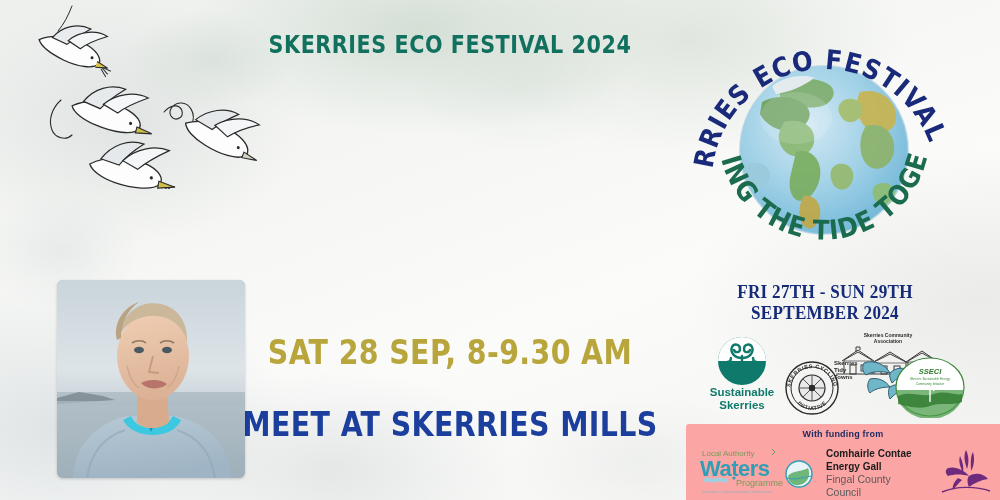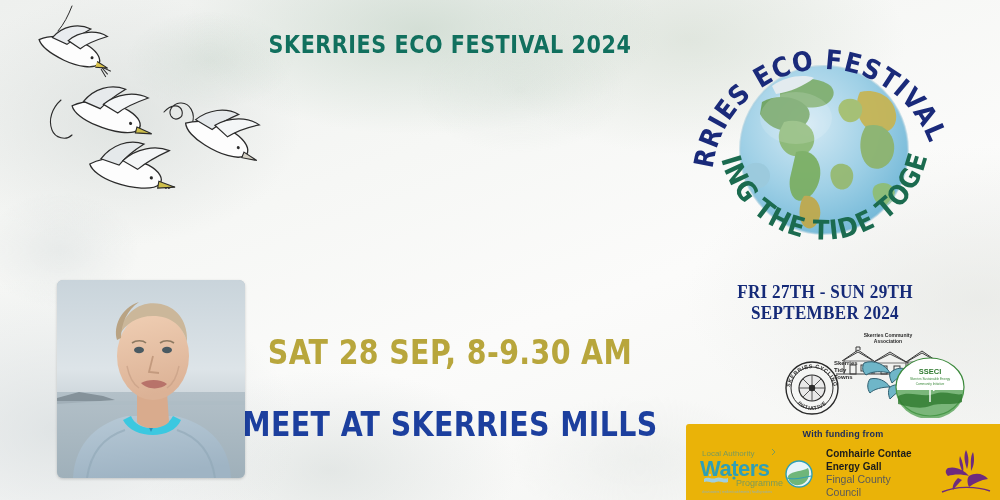--- a/index.html
+++ b/index.html
@@ -105,21 +105,21 @@
     font-weight:700; color:#0f7a6b; font-size:11.5px; text-align:center; line-height:13px;
   }
   .tiny-label {
     font-family:"Liberation Sans","DejaVu Sans",sans-serif;
     font-size:5px; color:#2a2a2a; text-align:center; line-height:6px; font-weight:700;
   }
 
   
   #funding {
     position:absolute; left:686px; top:424px; width:314px; height:76px;
-    background:#eab308;
+    background:#fca5a5;
     border-radius:3px 0 0 0;
   }
   #funding-title {
     position:absolute; left:0; top:5px; width:314px; text-align:center;
     font-family:"Liberation Sans","DejaVu Sans",sans-serif;
     font-weight:700; font-size:9px; color:#1a2a5e; letter-spacing:.2px;
   }
   #waters-logo { position:absolute; left:12px; top:22px; width:118px; height:48px; }
   #waters-logo svg { display:block; width:100%; height:100%; }
   #fingal-text {
@@ -277,20 +277,39 @@
     </svg>
   </div>
 
   <div id="fest-dates">
     <div>FRI 27TH  - SUN 29TH</div>
     <div>SEPTEMBER 2024</div>
   </div>
 
   <div id="partners">
 
+    <div class="p-logo" style="left:6px; top:2px; width:96px;">
+      <svg viewBox="0 0 96 50" style="display:block;width:96px;height:50px">
+        <circle cx="48" cy="25" r="24" fill="#0f7a6b"></circle>
+        <path d="M24 25 A24 24 0 0 1 72 25 Z" fill="#ffffff"></path>
+        <g fill="none" stroke="#0f7a6b" stroke-width="2.4" stroke-linecap="round">
+          <path d="M48 44 L48 20"></path>
+          <path d="M48 22 C40 22 36 16 38 11 C40 7 46 8 46 13 C46 17 41 17 40 14"></path>
+          <path d="M48 22 C56 22 60 16 58 11 C56 7 50 8 50 13 C50 17 55 17 56 14"></path>
+          <path d="M48 32 C40 32 35 27 37 22"></path>
+          <path d="M48 32 C56 32 61 27 59 22"></path>
+          <path d="M48 40 C41 40 33 36 32 30 C31 25 37 24 38 28"></path>
+          <path d="M48 40 C55 40 63 36 64 30 C65 25 59 24 58 28"></path>
+        </g>
+      </svg>
+      <div class="ss-label">
+        <div>Sustainable</div>
+        <div>Skerries</div>
+      </div>
+    </div>
 
     <div class="p-logo" style="left:96px; top:26px; width:56px; height:56px;">
       <svg viewBox="0 0 56 56" style="display:block;width:56px;height:56px">
         <defs>
           <path id="ringT" d="M 6 30 A 22 22 0 0 1 50 30"></path>
           <path id="ringB" d="M 8 30 A 20 20 0 0 0 48 30"></path>
         </defs>
         <circle cx="28" cy="28" r="26" fill="none" stroke="#2a2a2a" stroke-width="1.4"></circle>
         <circle cx="28" cy="28" r="21" fill="none" stroke="#2a2a2a" stroke-width="1"></circle>
         <circle cx="28" cy="28" r="13" fill="#e9e9e9" stroke="#2a2a2a" stroke-width="1.2"></circle>
@@ -349,21 +368,21 @@
       <svg viewBox="0 0 66 44" style="display:block;width:66px;height:44px;margin-top:-22px;margin-left:22px">
         <g fill="#6fb6c8" stroke="#2f5f70" stroke-width="1">
           <path d="M8 4 C18 0 30 6 34 14 C26 12 16 12 10 16 C6 12 6 8 8 4 Z"></path>
           <path d="M34 14 C40 8 48 8 52 12 C46 16 40 20 36 24 C34 20 33 16 34 14 Z"></path>
           <path d="M14 20 C22 18 30 22 34 28 C26 28 18 30 14 34 C11 30 11 24 14 20 Z"></path>
           <path d="M34 28 C40 24 46 26 48 30 C42 32 38 36 34 40 C32 36 32 30 34 28 Z"></path>
         </g>
       </svg>
     </div>
 
-    <div class="p-logo" style="left:206px; top:22px; width:72px; height:62px;">
+    <div class="p-logo" style="left:206px; top:22px; width:72px; height:62px;font-style:italic;">
       <svg viewBox="0 0 72 62" style="display:block;width:72px;height:62px">
         <ellipse cx="36" cy="31" rx="34" ry="29" fill="#ffffff" stroke="#3c8a3c" stroke-width="1.2"></ellipse>
         <path d="M2 34 A34 29 0 0 0 70 34 Z" fill="#4e9d4e" opacity=".75"></path>
         <path d="M4 40 C16 34 28 42 40 38 C52 34 62 40 68 38 L68 46 C58 50 46 46 36 50 C26 54 12 50 4 48 Z" fill="#2f7a2f" opacity=".8"></path>
         <g stroke="#ffffff" stroke-width="1.4" fill="none">
           <path d="M36 46 L36 24"></path>
           <path d="M36 24 L30 14 M36 24 L46 20 M36 24 L40 35"></path>
         </g>
         <circle cx="36" cy="24" r="1.8" fill="#ffffff"></circle>
         <text x="36" y="18" text-anchor="middle" font-family="Liberation Sans, sans-serif" font-size="7.5" font-weight="bold" fill="#2f7a2f">SSECI</text>

